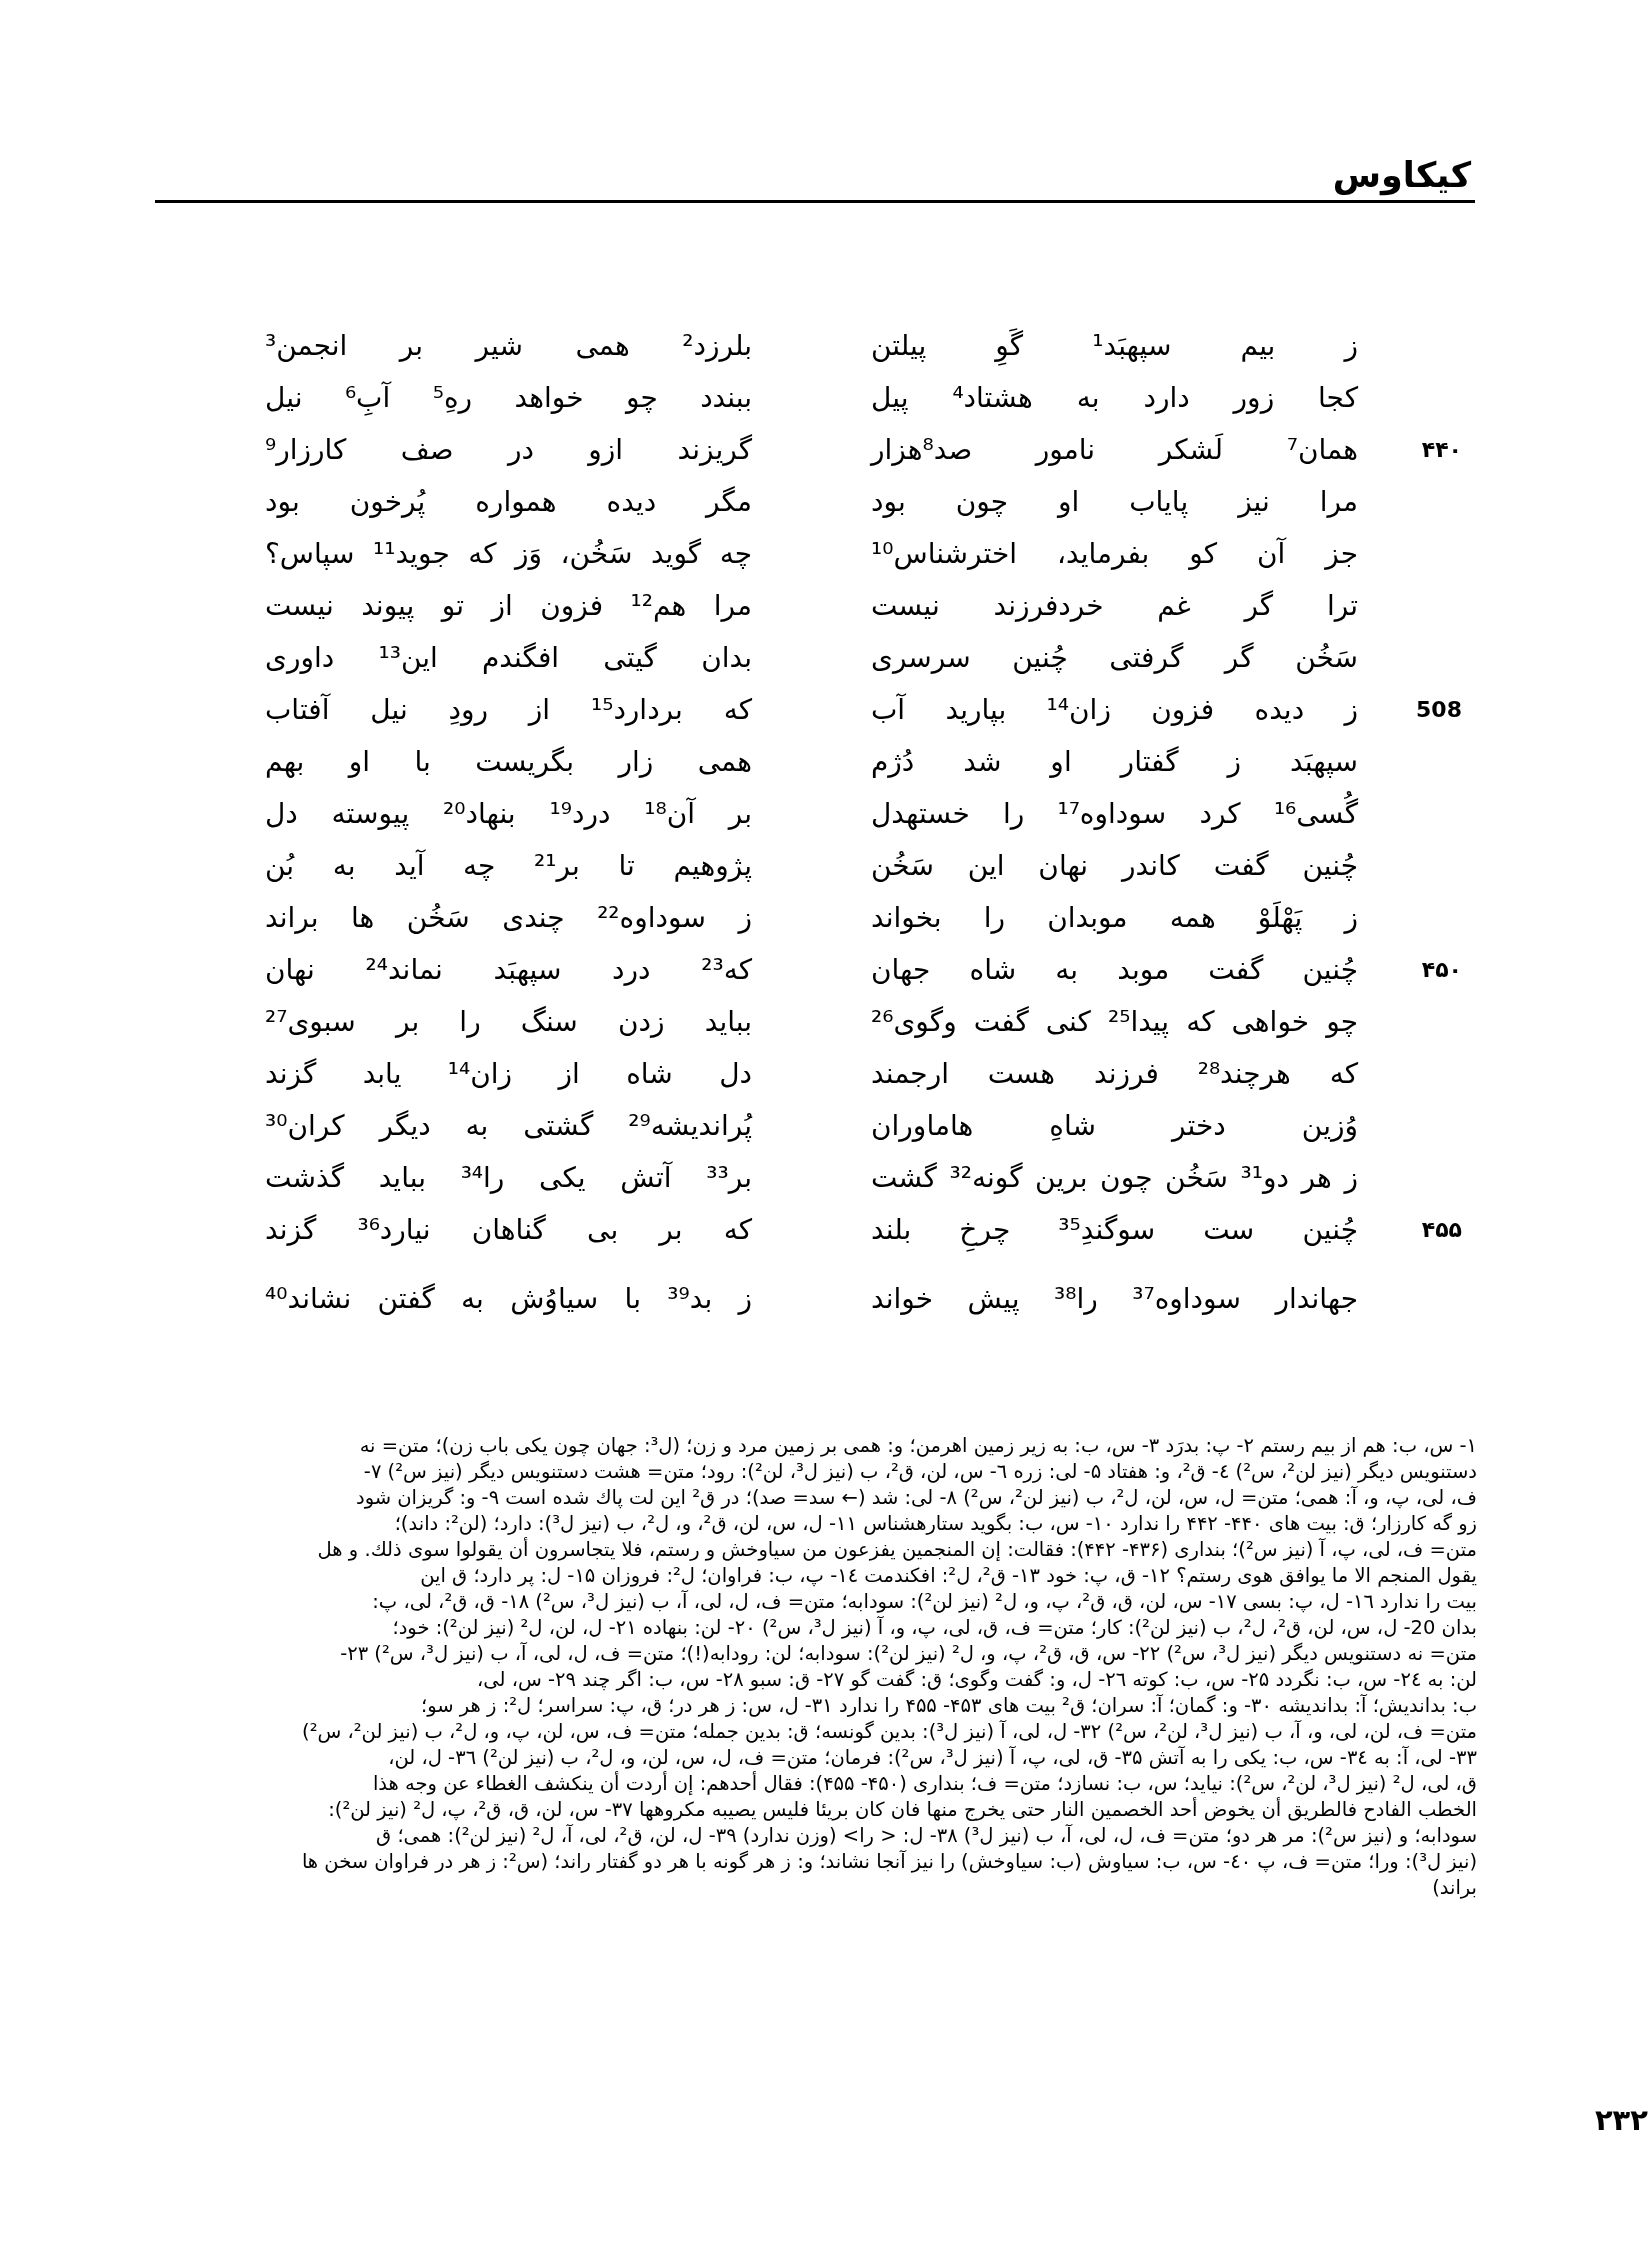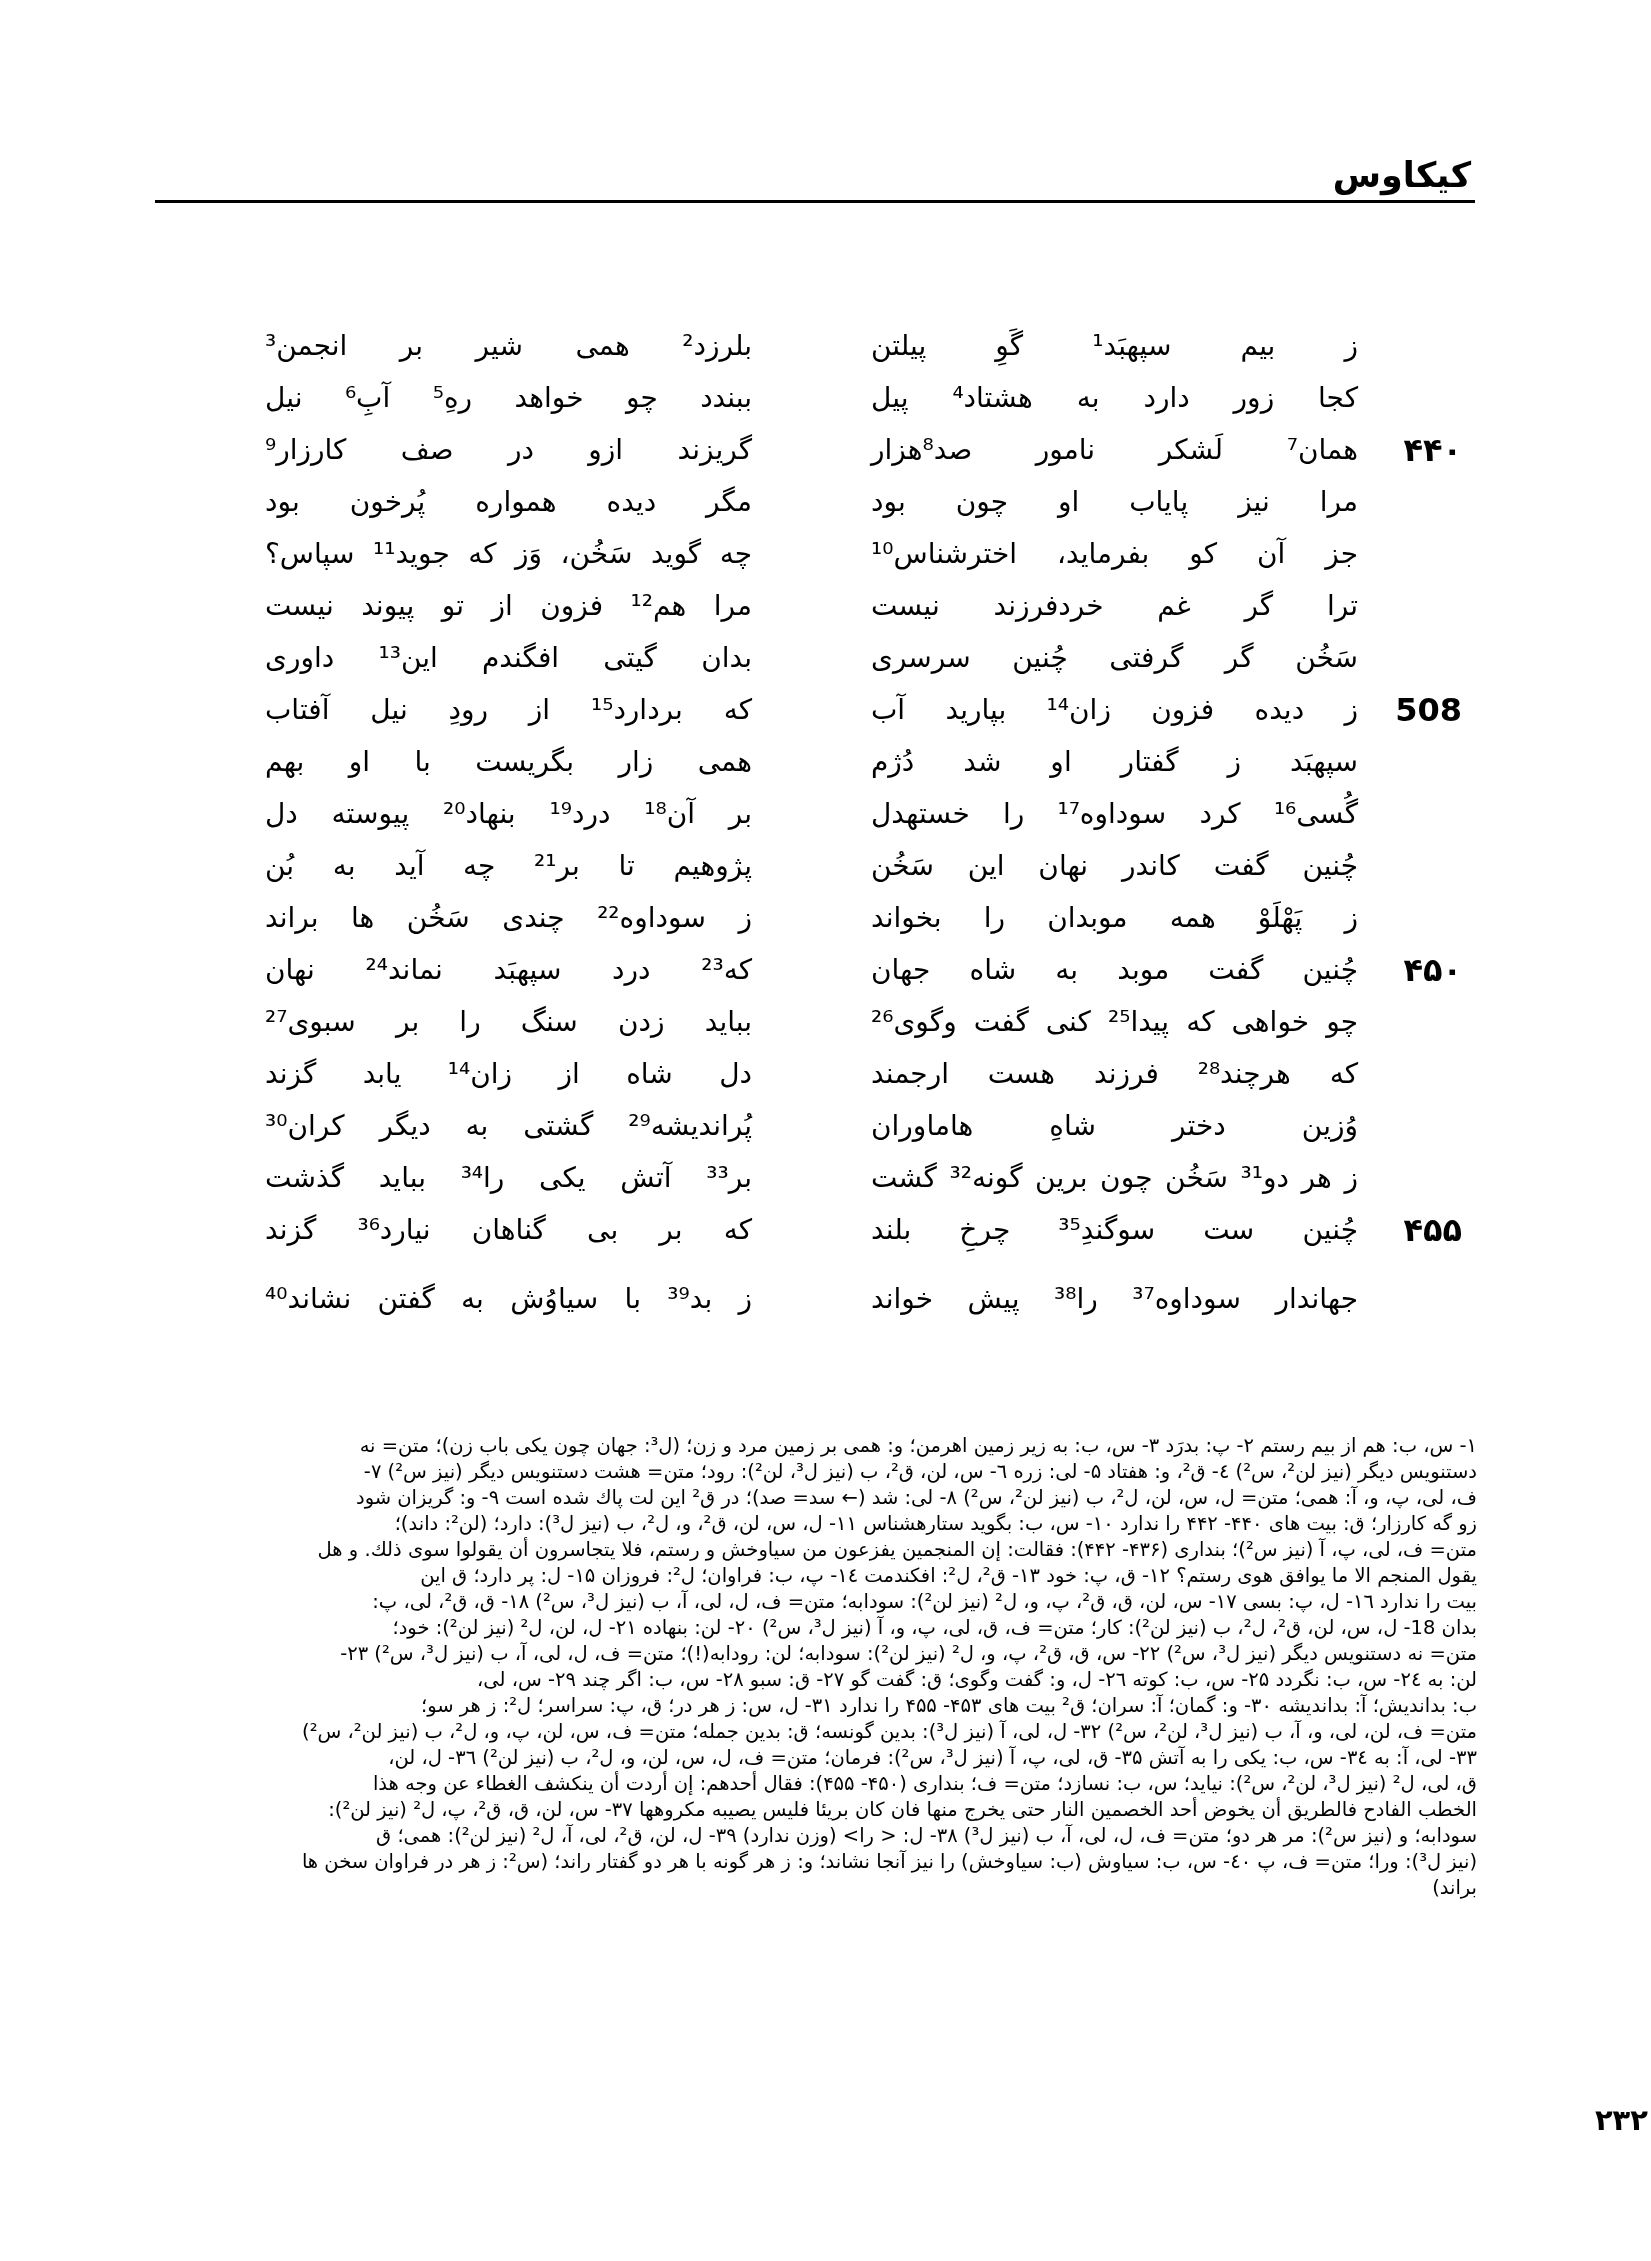--- a/index.html
+++ b/index.html
@@ -24,21 +24,21 @@
     .hemi {
       position: absolute; top: 0; height: 52px; line-height: 52px;
       font-size: 28px; direction: rtl; white-space: nowrap;
       text-align: justify; text-align-last: justify;
       font-family: "DejaVu Sans", sans-serif;
     }
     .hemi.first { right: 118px; width: 487px; }
     .hemi.second { right: 724px; width: 487px; }
     .verse-num {
       position: absolute; right: 14px; top: 0; line-height: 52px;
-      font-size: 32px; font-weight: bold; font-family: "DejaVu Sans", sans-serif;
+      font-size: 22px; font-weight: bold; font-family: "DejaVu Sans", sans-serif;
     }
     .footnotes {
       position: absolute; top: 1433px; left: 149px; width: 1328px;
       direction: rtl; text-align: justify;
       font-size: 19.5px; line-height: 26px;
       font-family: "DejaVu Sans", sans-serif;
     }
     .fn-line { display: block; white-space: nowrap; overflow: hidden; text-align: right; }
     .page-number {
       position: absolute; top: 2103px; left: 0; right: 3px; text-align: right;
@@ -151,21 +151,21 @@
     </div>
 
   <div class="footnotes" id="footnotes">
       <span class="fn-line">۱- س، ب: هم از بیم رستم   ۲- پ: بدرَد   ۳- س، ب: به زیر زمین اهرمن؛ و: همی بر زمین مرد و زن؛ (ل³: جهان چون یکی باب زن)؛ متن= نه</span>
       <span class="fn-line">دستنویس دیگر (نیز لن²، س²)   ٤- ق²، و: هفتاد   ۵- لی: زره   ٦- س، لن، ق²، ب (نیز ل³، لن²): رود؛ متن= هشت دستنویس دیگر (نیز س²)   ۷-</span>
       <span class="fn-line">ف، لی، پ، و، آ: همی؛ متن= ل، س، لن، ل²، ب (نیز لن²، س²)   ۸- لی: شد (← سد= صد)؛ در ق² این لت پاك شده است   ۹- و: گریزان شود</span>
       <span class="fn-line">زو گه کارزار؛ ق: بیت های ۴۴۰- ۴۴۲ را ندارد   ۱۰- س، ب: بگوید ستارهشناس   ۱۱- ل، س، لن، ق²، و، ل²، ب (نیز ل³): دارد؛ (لن²: داند)؛</span>
       <span class="fn-line">متن= ف، لی، پ، آ (نیز س²)؛ بنداری (۴۳۶- ۴۴۲): فقالت: إن المنجمین یفزعون من سیاوخش و رستم، فلا یتجاسرون أن یقولوا سوی ذلك. و هل</span>
       <span class="fn-line">یقول المنجم الا ما یوافق هوی رستم؟   ۱۲- ق، پ: خود   ۱۳- ق²، ل²: افکندمت   ١٤- پ، ب: فراوان؛ ل²: فروزان   ۱۵- ل: پر دارد؛ ق این</span>
       <span class="fn-line">بیت را ندارد   ١٦- ل، پ: بسی   ۱۷- س، لن، ق، ق²، پ، و، ل² (نیز لن²): سودابه؛ متن= ف، ل، لی، آ، ب (نیز ل³، س²)   ۱۸- ق، ق²، لی، پ:</span>
-      <span class="fn-line">بدان   18- ل، س، لن، ق²، ل²، ب (نیز لن²): کار؛ متن= ف، ق، لی، پ، و، آ (نیز ل³، س²)   ۲۰- لن: بنهاده   ۲۱- ل، لن، ل² (نیز لن²): خود؛</span>
+      <span class="fn-line">بدان   20- ل، س، لن، ق²، ل²، ب (نیز لن²): کار؛ متن= ف، ق، لی، پ، و، آ (نیز ل³، س²)   ۲۰- لن: بنهاده   ۲۱- ل، لن، ل² (نیز لن²): خود؛</span>
       <span class="fn-line">متن= نه دستنویس دیگر (نیز ل³، س²)   ۲۲- س، ق، ق²، پ، و، ل² (نیز لن²): سودابه؛ لن: رودابه(!)؛ متن= ف، ل، لی، آ، ب (نیز ل³، س²)   ۲۳-</span>
       <span class="fn-line">لن: به   ٢٤- س، ب: نگردد   ۲۵- س، ب: کوته   ٢٦- ل، و: گفت وگوی؛ ق: گفت گو   ۲۷- ق: سبو   ۲۸- س، ب: اگر چند   ۲۹- س، لی،</span>
       <span class="fn-line">ب: بداندیش؛ آ: بداندیشه   ۳۰- و: گمان؛ آ: سران؛ ق² بیت های ۴۵۳- ۴۵۵ را ندارد   ۳۱- ل، س: ز هر در؛ ق، پ: سراسر؛ ل²: ز هر سو؛</span>
       <span class="fn-line">متن= ف، لن، لی، و، آ، ب (نیز ل³، لن²، س²)   ۳۲- ل، لی، آ (نیز ل³): بدین گونسه؛ ق: بدین جمله؛ متن= ف، س، لن، پ، و، ل²، ب (نیز لن²، س²)</span>
       <span class="fn-line">۳۳- لی، آ: به   ۳٤- س، ب: یکی را به آتش   ۳۵- ق، لی، پ، آ (نیز ل³، س²): فرمان؛ متن= ف، ل، س، لن، و، ل²، ب (نیز لن²)   ۳٦- ل، لن،</span>
       <span class="fn-line">ق، لی، ل² (نیز ل³، لن²، س²): نیاید؛ س، ب: نسازد؛ متن= ف؛ بنداری (۴۵۰- ۴۵۵): فقال أحدهم: إن أردت أن ینکشف الغطاء عن وجه هذا</span>
       <span class="fn-line">الخطب الفادح فالطریق أن یخوض أحد الخصمین النار حتی یخرج منها فان کان بریئا فلیس یصیبه مکروهها   ۳۷- س، لن، ق، ق²، پ، ل² (نیز لن²):</span>
       <span class="fn-line">سودابه؛ و (نیز س²): مر هر دو؛ متن= ف، ل، لی، آ، ب (نیز ل³)   ۳۸- ل: &lt; را&gt; (وزن ندارد)   ۳۹- ل، لن، ق²، لی، آ، ل² (نیز لن²): همی؛ ق</span>
       <span class="fn-line">(نیز ل³): ورا؛ متن= ف، پ   ٤٠- س، ب: سیاوش (ب: سیاوخش) را نیز آنجا نشاند؛ و: ز هر گونه با هر دو گفتار راند؛ (س²: ز هر در فراوان سخن ها</span>
       <span class="fn-line">براند)</span>

